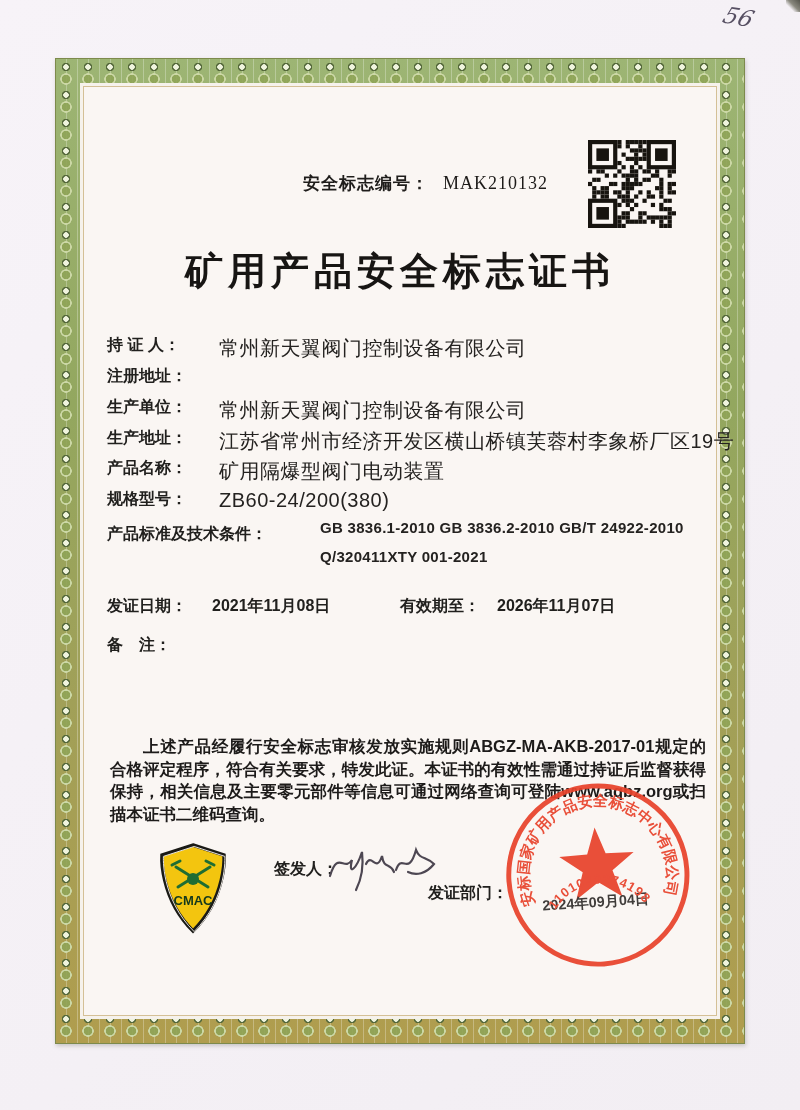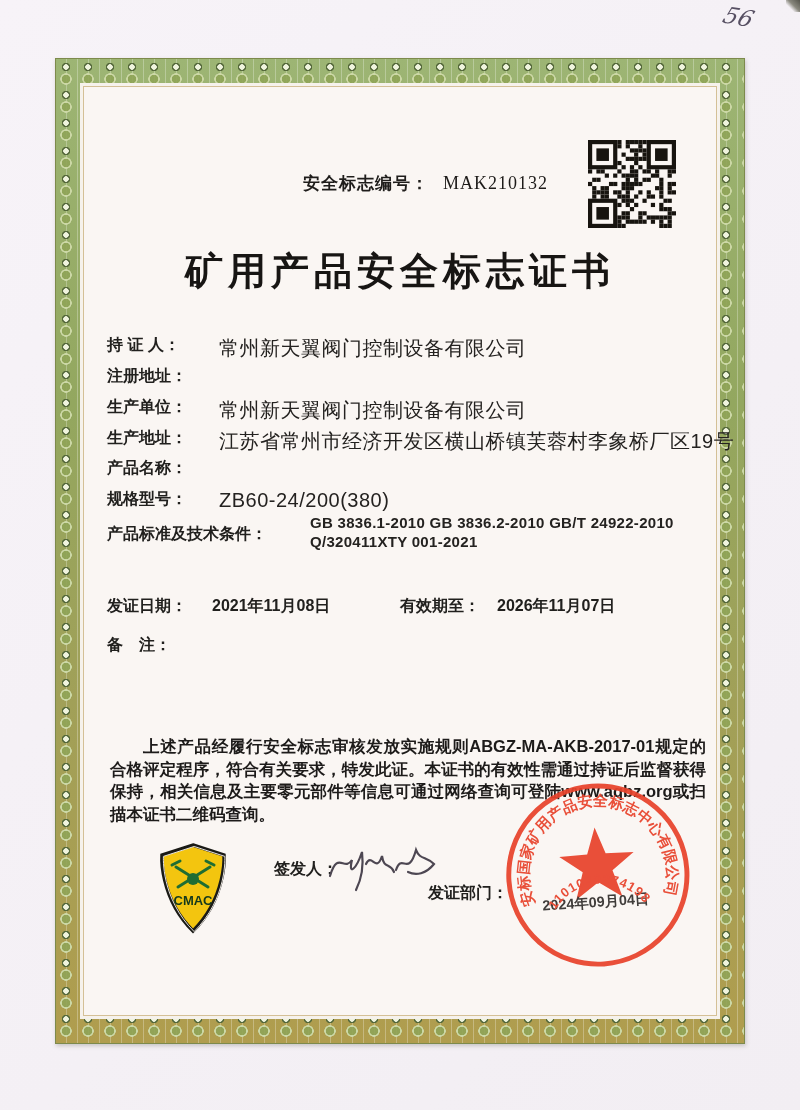--- a/index.html
+++ b/index.html
@@ -31,22 +31,22 @@
   .qr{position:absolute;left:588px;top:140px;width:88px;height:88px;}
   .qr svg{display:block;}
   .title{position:absolute;left:0;top:246px;width:800px;text-align:center;
        font-family:"Liberation Serif","DejaVu Serif",serif;font-weight:900;
        font-size:38px;color:#171513;letter-spacing:5px;}
   
   .row{position:absolute;left:107px;display:flex;align-items:flex-start;}
   .row .lbl{width:80px;flex:0 0 80px;font-size:16px;font-weight:700;color:#21201e;white-space:nowrap;}
   .row .val{font-size:20px;font-weight:400;color:#242220;letter-spacing:.5px;margin-left:32px;}
   .lbl-wide{position:absolute;left:107px;top:524px;font-size:16px;font-weight:700;color:#21201e;white-space:nowrap;}
-  .std-val{position:absolute;left:310px;top:513px;width:404px;font-size:15px;font-weight:700;
-       color:#242220;line-height:19px;overflow-wrap:anywhere;letter-spacing:.3px;}
+  .std-val{position:absolute;left:320px;top:513px;width:404px;font-size:15px;font-weight:700;
+       color:#242220;line-height:29px;overflow-wrap:anywhere;letter-spacing:.3px;}
   .dates-row span{position:absolute;top:596px;font-size:16px;font-weight:700;color:#21201e;white-space:nowrap;}
   .remark{position:absolute;left:107px;top:635px;font-size:16px;font-weight:700;color:#21201e;}
   .statement{position:absolute;left:110px;top:735px;width:596px;font-size:16.5px;
        font-weight:700;color:#1d1b1a;line-height:22.5px;text-indent:2em;text-align:justify;}
   
   .cmac{position:absolute;left:156px;top:841px;width:74px;height:96px;}
   .signer-label{position:absolute;left:274px;top:859px;font-size:16px;font-weight:700;color:#21201e;}
   .signature{position:absolute;left:322px;top:830px;width:120px;height:68px;}
   .dept-label{position:absolute;left:428px;top:859px;font-size:16px;font-weight:700;color:#21201e;margin-top:24px;}
   .seal{position:absolute;left:499px;top:778px;width:198px;height:198px;opacity:.93;}
@@ -238,20 +238,21 @@
   <div class="row" style="top:397px">
     <span class="lbl">生产单位：</span>
     <span class="val">常州新天翼阀门控制设备有限公司</span>
   </div>
   <div class="row" style="top:428px">
     <span class="lbl">生产地址：</span>
     <span class="val">江苏省常州市经济开发区横山桥镇芙蓉村李象桥厂区19号</span>
   </div>
   <div class="row" style="top:458px">
     <span class="lbl">产品名称：</span>
+    <span class="val">矿用隔爆型阀门电动装置</span>
   </div>
   <div class="row" style="top:489px">
     <span class="lbl">规格型号：</span>
     <span class="val">ZB60-24/200(380)</span>
   </div>
 
   <div class="lbl-wide">产品标准及技术条件：</div>
   <div class="std-val">GB 3836.1-2010 GB 3836.2-2010 GB/T 24922-2010 Q/320411XTY 001-2021</div>
 
 

